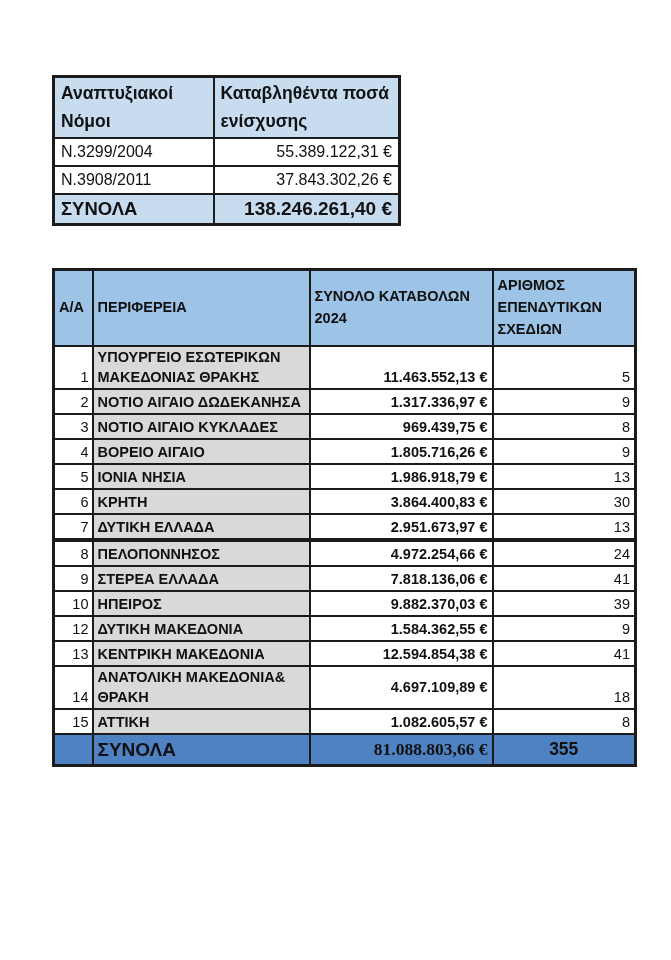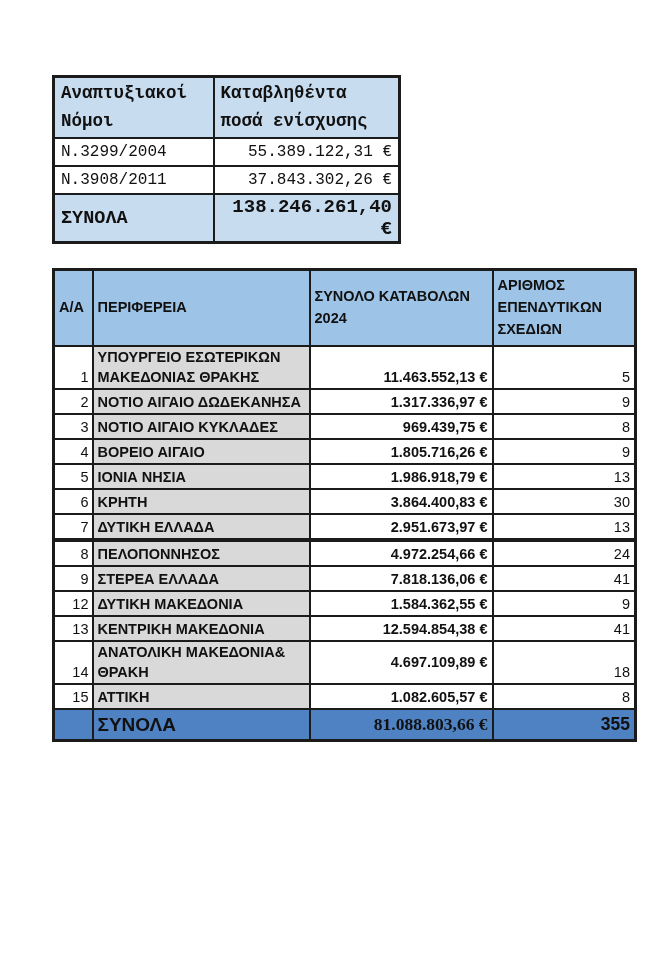--- a/index.html
+++ b/index.html
@@ -28,21 +28,20 @@
   
   .t1 {
     left: 52px;
     top: 75px;
     width: 346px;
     border: 3px solid var(--border-c);
   }
   .t1 th, .t1 td {
     border: 2px solid var(--border-c);
     padding: 1px 6px;
-    font-family: Liberation Mono, monospace;
   }
   .t1 thead th {
     background: var(--t1-head-bg);
     font-weight: bold;
     font-size: 17.5px;
     line-height: 1.55;
     text-align: left;
     vertical-align: middle;
     height: 57px;
   }
@@ -94,21 +93,21 @@
   .t2 td.plans  { text-align: right; }
   .t2 tr.thick-top td { border-top: 4px solid var(--border-c); }
   .t2 tfoot td {
     background: var(--total-bg);
     font-weight: bold;
     height: 27px;
     vertical-align: middle;
   }
   .t2 tfoot td.label { font-size: 19px; }
   .t2 tfoot td.amt   { font-size: 17.5px; text-align: right; font-family: Liberation Serif, serif; }
-  .t2 tfoot td.plans { font-size: 17.5px; text-align: right; }
+  .t2 tfoot td.plans { font-size: 17.5px; text-align: center; }
 </style>
 </head>
 <body>
 
 <table class="t1">
   <colgroup>
     <col style="width:160px">
     <col style="width:186px">
   </colgroup>
   <thead>
@@ -199,20 +198,26 @@
         <td class="amt">4.972.254,66 €</td>
         <td class="plans">24</td>
       </tr>
       <tr>
         <td class="num">9</td>
         <td class="region">ΣΤΕΡΕΑ ΕΛΛΑΔΑ</td>
         <td class="amt">7.818.136,06 €</td>
         <td class="plans">41</td>
       </tr>
       <tr>
+        <td class="num">10</td>
+        <td class="region">ΗΠΕΙΡΟΣ</td>
+        <td class="amt">9.882.370,03 €</td>
+        <td class="plans">39</td>
+      </tr>
+      <tr>
         <td class="num">12</td>
         <td class="region">ΔΥΤΙΚΗ ΜΑΚΕΔΟΝΙΑ</td>
         <td class="amt">1.584.362,55 €</td>
         <td class="plans">9</td>
       </tr>
       <tr>
         <td class="num">13</td>
         <td class="region">ΚΕΝΤΡΙΚΗ ΜΑΚΕΔΟΝΙΑ</td>
         <td class="amt">12.594.854,38 €</td>
         <td class="plans">41</td>

